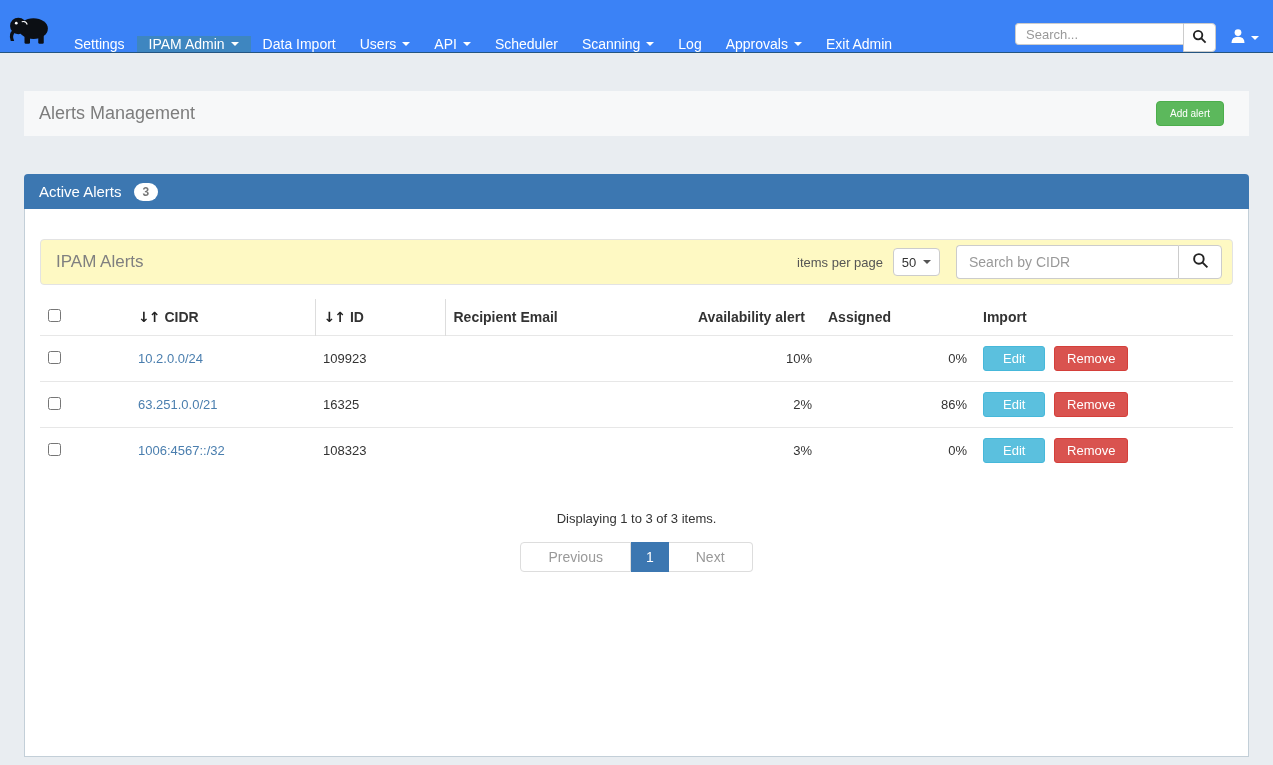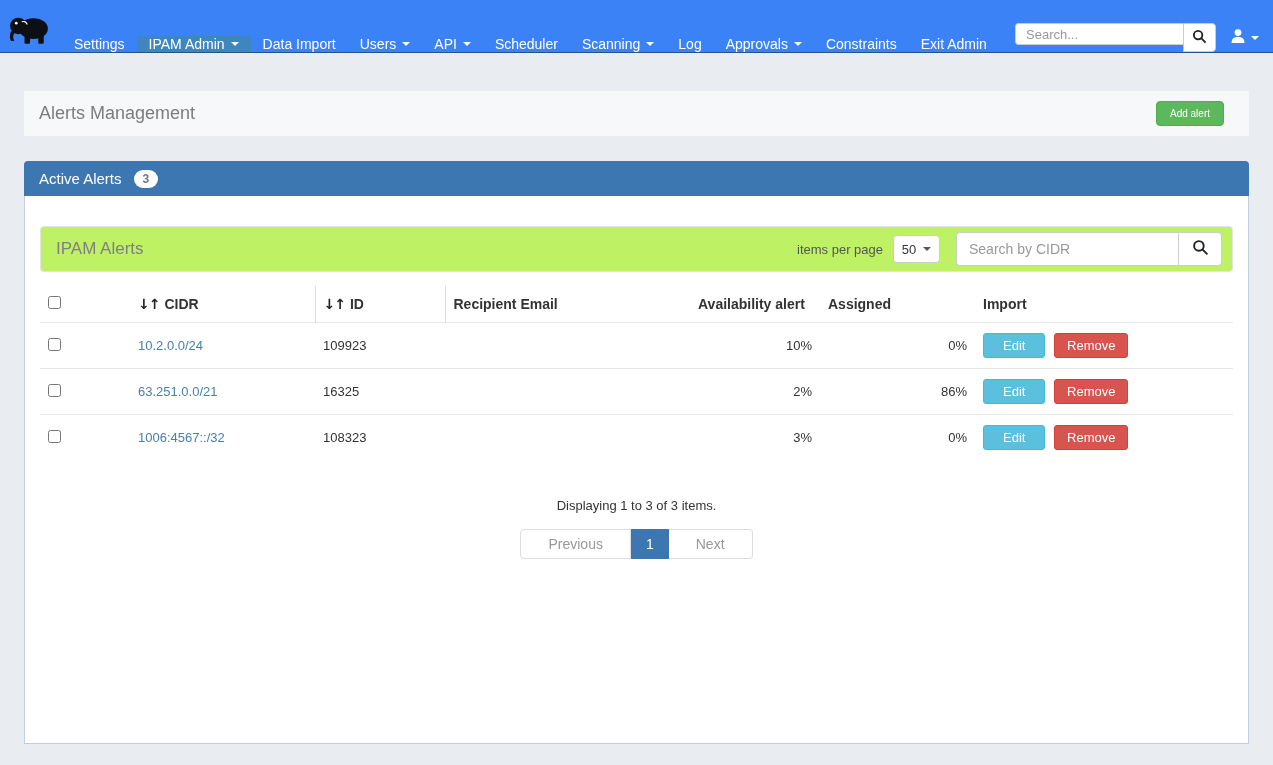--- a/index.html
+++ b/index.html
@@ -69,42 +69,42 @@
   }
   .page-title { font-size: 18px; color: #7d7d7d; }
   .btn-add {
     margin-left: auto;
     background: #5cb85c; color: #fff;
     border: 1px solid #4cae4c; border-radius: 4px;
     font-size: 10px; padding: 6px 13px;
     cursor: pointer; font-family: "Liberation Sans", sans-serif;
   }
 
-  .panel { margin-top: 25px; }
+  .panel { margin-top: 38px; }
   .panel-heading {
     height: 35px; background: #3c77b1;
     border-radius: 4px 4px 0 0;
     display: flex; align-items: center;
     padding: 0 15px; color: #fff; font-size: 15px;
   }
   .badge-count {
     background: #fff; color: #777;
     border-radius: 10px; font-size: 12px;
     padding: 2px 9px; margin-left: 12px; font-weight: bold;
   }
   .panel-body {
     background: #fff;
     border: 1px solid #c3cfd8; border-top: none;
     height: 548px;
     padding: 30px 15px 0 15px;
   }
 
   
   .table-toolbar {
-    height: 46px; background: #bef264;
+    height: 46px; background: #fef9c3;
     border: 1px solid #e3e3e3; border-radius: 4px;
     display: flex; align-items: center;
     padding: 0 10px 0 15px;
     gap: 27px;
   }
   .toolbar-title { font-size: 17px; color: #808080; }
   .toolbar-right { margin-left: auto; display: flex; align-items: center; }
   .ipp-label { font-size: 13px; color: #555; margin-right: 10px; }
   .ipp-select {
     width: 47px; height: 28px;
@@ -227,23 +227,20 @@
     <div class="nav-item">
         <span>Scanning</span>
         <span class="caret"></span>
       </div>
     <div class="nav-item">
         <span>Log</span>
       </div>
     <div class="nav-item">
         <span>Approvals</span>
         <span class="caret"></span>
-      </div>
-    <div class="nav-item">
-        <span>Constraints</span>
       </div>
     <div class="nav-item">
         <span>Exit Admin</span>
       </div>
   </div>
 
   <div class="nav-right">
     <div class="nav-search">
       <input type="text" placeholder="Search..." style="">
       <button>

